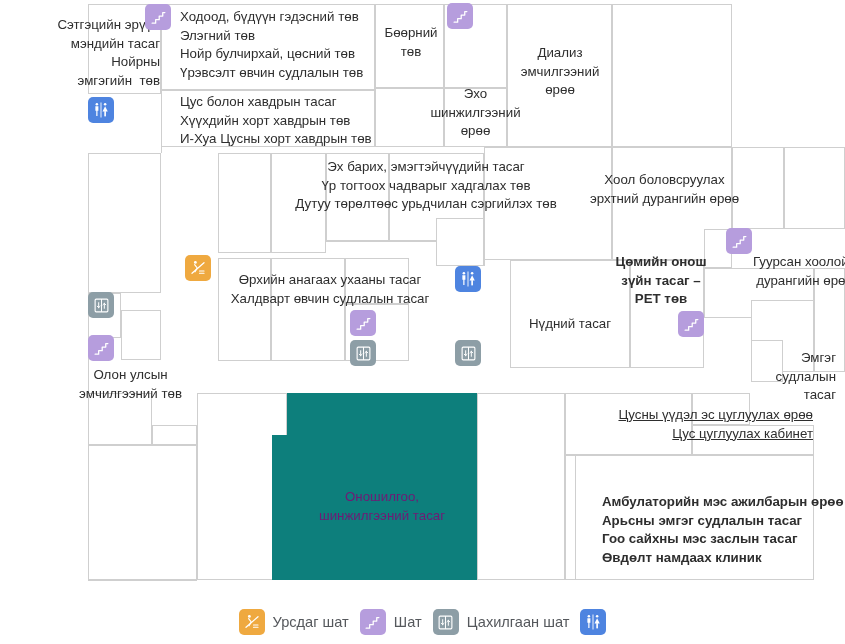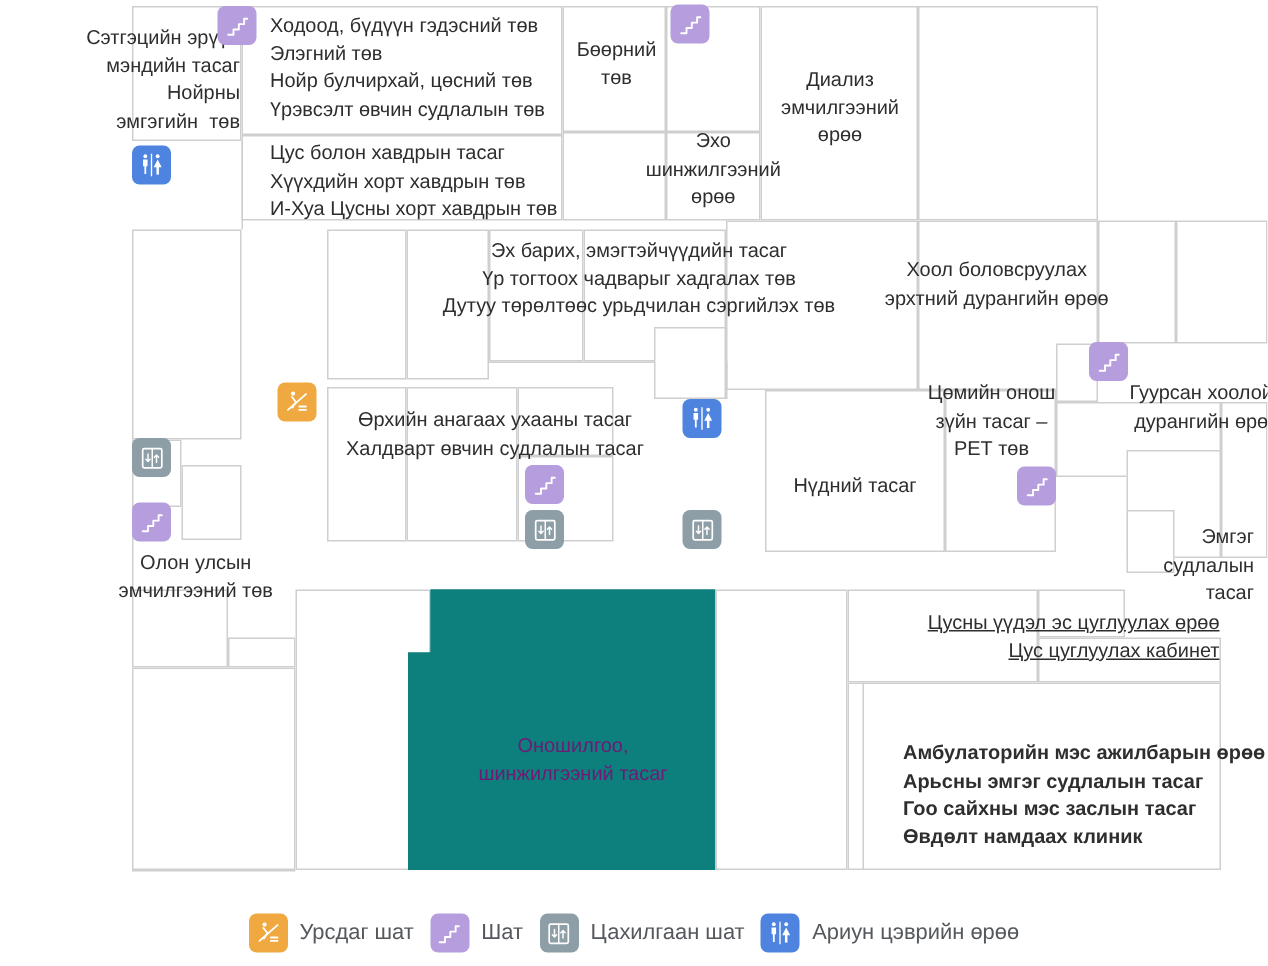--- a/index.html
+++ b/index.html
@@ -175,21 +175,21 @@
   <div class="lbl c" style="left:271px;top:158px;width:310px;">Эх барих, эмэгтэйчүүдийн тасаг
 Үр тогтоох чадварыг хадгалах төв
 Дутуу төрөлтөөс урьдчилан сэргийлэх төв</div>
 
   <div class="lbl c" style="left:581px;top:171px;width:167px;">Хоол боловсруулах
 эрхтний дурангийн өрөө</div>
 
   <div class="lbl c" style="left:210px;top:271px;width:240px;">Өрхийн анагаах ухааны тасаг
 Халдварт өвчин судлалын тасаг</div>
 
-  <div class="lbl c" style="left:601px;top:253px;width:120px;">Цөмийн онош
+  <div class="lbl c" style="left:601px;top:253px;width:120px;font-weight:bold;">Цөмийн онош
 зүйн тасаг –
 РЕТ төв</div>
 
   <div class="lbl c" style="left:732px;top:253px;width:145px;">Гуурсан хоолойн
 дурангийн өрөө</div>
 
   <div class="lbl c" style="left:511px;top:315px;width:118px;">Нүдний тасаг</div>
 
   <div class="lbl r" style="left:724px;top:305px;width:112px;margin-top:44px;">Эмгэг
 судлалын
@@ -345,16 +345,15 @@
     <span class="poi restroom">
       <svg width="18" height="18" viewBox="0 0 24 24" aria-hidden="true">
         <circle cx="6.5" cy="4.2" r="1.7" fill="#fff"></circle>
         <path d="M4.5 7h4v6h-1.2v7H5.7v-7H4.5z" fill="#fff"></path>
         <rect x="11.4" y="2" width="1.2" height="20" fill="#fff"></rect>
         <circle cx="17.5" cy="4.2" r="1.7" fill="#fff"></circle>
         <path d="M17.5 7 L21 14 h-7 z" fill="#fff"></path>
         <rect x="16.4" y="13.5" width="2.2" height="7" fill="#fff"></rect>
       </svg>
     </span>
-    <span class="leg-text">Ариун цэврийн өрөө</span>
   </div>
 
 </div>
 
 </body></html>

